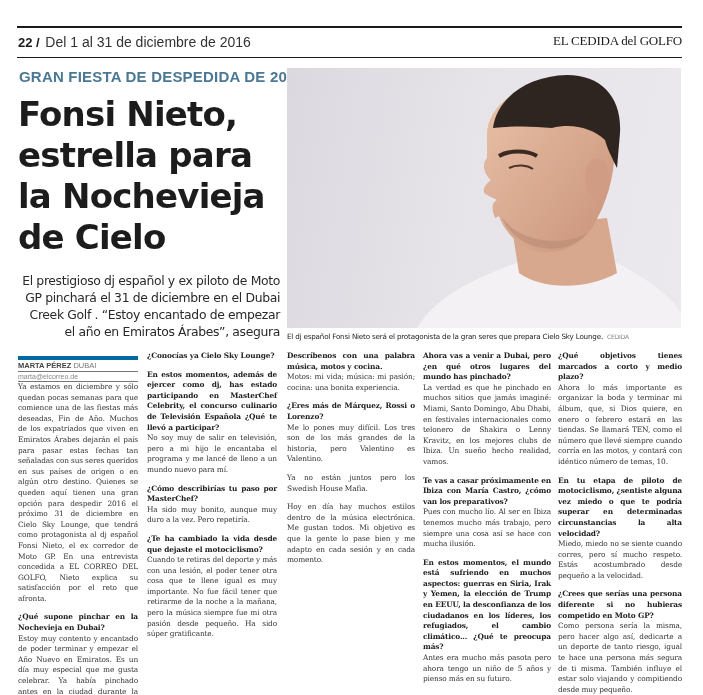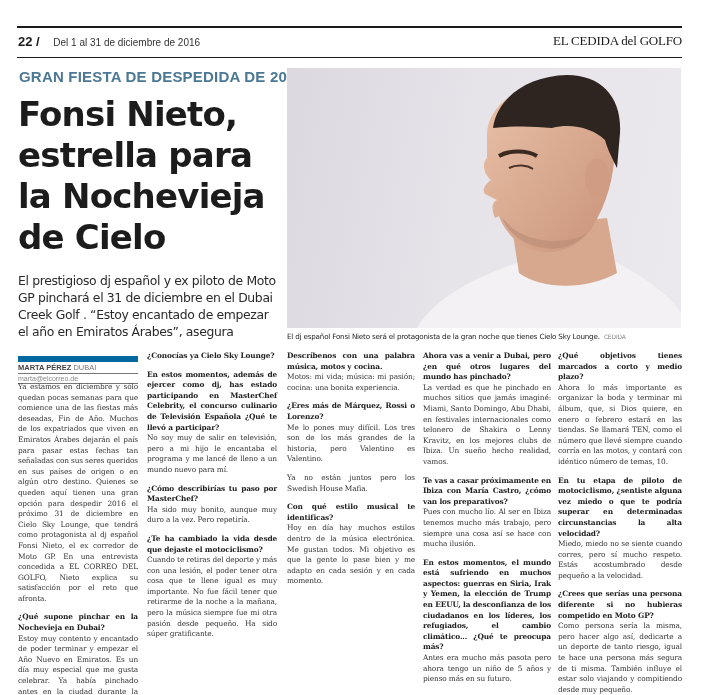--- a/index.html
+++ b/index.html
@@ -3,38 +3,38 @@
 <meta charset="utf-8">
 <style>
   * { margin: 0; padding: 0; box-sizing: border-box; }
   html, body { width: 703px; height: 695px; background: #ffffff; overflow: hidden; }
   body { position: relative; font-family: "DejaVu Serif", serif; color: #222; }
 
   .topbar { position: absolute; left: 17px; top: 26px; width: 665px; height: 32px;
             border-top: 2px solid #1b1b1b; border-bottom: 1px solid #1b1b1b; }
   .pagenum { position: absolute; left: 1px; top: 6px; font-family: "Liberation Sans", sans-serif;
              font-size: 13px; font-weight: bold; color: #1a1a1a; white-space: nowrap; }
-  .pagenum .date { font-weight: normal; font-size: 10px; color: #333; margin-left: 10px; }
+  .pagenum .date { font-weight: normal; font-size: 14px; color: #333; margin-left: 2px; }
   .masthead { position: absolute; right: 0; top: 5px; font-family: "Liberation Serif", serif;
               font-size: 13px; color: #1a1a1a; letter-spacing: -0.2px; }
 
   .kicker { position: absolute; left: 19px; top: 68px; font-family: "Liberation Sans", sans-serif;
             font-weight: bold; font-size: 15px; color: #4b7894; letter-spacing: 0.2px; }
   .headline { position: absolute; left: 18px; top: 82px; width: 265px; font-family: "DejaVu Sans", sans-serif;
               font-size: 34px; line-height: 41px; color: #1c1c1c; letter-spacing: -0.8px; margin-top: 12px; }
   .deck { position: absolute; left: 18px; top: 272px; width: 262px; font-family: "DejaVu Sans", sans-serif;
-          font-size: 12.4px; line-height: 17px; color: #2a2a2a; letter-spacing: -0.35px; }
+          font-size: 12.4px; line-height: 17px; color: #2a2a2a; letter-spacing: -0.35px; text-align: right; }
 
   .photo { position: absolute; left: 287px; top: 68px; width: 394px; height: 260px; overflow: hidden;
            background: linear-gradient(100deg, #dcd8df 0%, #e6e3e9 45%, #ece9ee 100%); }
   .caption { position: absolute; left: 287px; top: 332px; width: 400px; font-family: "DejaVu Sans", sans-serif;
              font-size: 7.2px; color: #222; white-space: nowrap; letter-spacing: -0.2px; }
   .caption .credit { color: #888; font-size: 6px; margin-left: 2px; }
 
-  .byline { position: absolute; left: 18px; top: 356px; width: 120px; border-top: 6px solid #0369a1; }
+  .byline { position: absolute; left: 18px; top: 356px; width: 120px; border-top: 4px solid #0369a1; }
   .byline .row1 { font-family: "Liberation Sans", sans-serif; font-size: 7.5px; padding: 1px 0; border-bottom: 1px solid #777; }
   .byline .author { font-weight: bold; color: #444; }
   .byline .loc { color: #777; }
   .byline .email { font-family: "Liberation Sans", sans-serif; font-size: 7px; color: #888; padding: 1px 0; border-bottom: 1px solid #777; }
 
   .col { position: absolute; font-size: 7.4px; line-height: 10.6px; color: #333; text-align: justify; letter-spacing: -0.15px; }
   .col p { margin-bottom: 8px; }
   .col .q { font-weight: bold; color: #222; }
   .col .a { display: block; }
   .c1 { left: 18px; top: 382px; width: 120px; }
@@ -77,21 +77,21 @@
 
     <ellipse cx="310" cy="110" rx="12" ry="20" fill="#d19c84"></ellipse>
 
     <path d="M212 88 C222 82 240 82 250 88" stroke="#3a2a22" stroke-width="4" fill="none"></path>
     <path d="M222 100 C230 96 240 97 246 101" stroke="#4a3228" stroke-width="2" fill="none"></path>
 
     <path d="M215 150 C230 185 280 190 300 165 C285 175 250 178 225 160 Z" fill="#b98a74" opacity="0.6"></path>
   </svg>
 </div>
 <div class="caption">
-  <span>El dj español Fonsi Nieto será el protagonista de la gran noche que tienes Cielo Sky Lounge.</span>
+  <span>El dj español Fonsi Nieto será el protagonista de la gran seres que prepara Cielo Sky Lounge.</span>
   <span class="credit">CEDIDA</span>
 </div>
 
 <div class="byline">
   <div class="row1">
     <span class="author">MARTA PÉREZ</span>
     <span class="loc">DUBAI</span>
   </div>
   <div class="email">marta@elcorreo.de</div>
 </div>
@@ -128,21 +128,20 @@
     <span class="a">Motos: mi vida; música: mi pasión; cocina: una bonita experiencia.</span>
   </p>
   <p>
     <span class="q">¿Eres más de Márquez, Rossi o Lorenzo?</span>
     <span class="a">Me lo pones muy difícil. Los tres son de los más grandes de la historia, pero Valentino es Valentino.</span>
   </p>
   <p>
     <span class="a">Ya no están juntos pero los Swedish House Mafia.</span>
   </p>
   <p>
-    <span class="q">Con qué estilo musical te identificas?</span>
     <span class="a">Hoy en día hay muchos estilos dentro de la música electrónica. Me gustan todos. Mi objetivo es que la gente lo pase bien y me adapto en cada sesión y en cada momento.</span>
   </p>
 </div>
 
 <div class="col c4">
   <p>
     <span class="q">Ahora vas a venir a Dubai, pero ¿en qué otros lugares del mundo has pinchado?</span>
     <span class="a">La verdad es que he pinchado en muchos sitios que jamás imaginé: Miami, Santo Domingo, Abu Dhabi, en festivales internacionales como telonero de Shakira o Lenny Kravitz, en los mejores clubs de Ibiza. Un sueño hecho realidad, vamos.</span>
   </p>
   <p>

